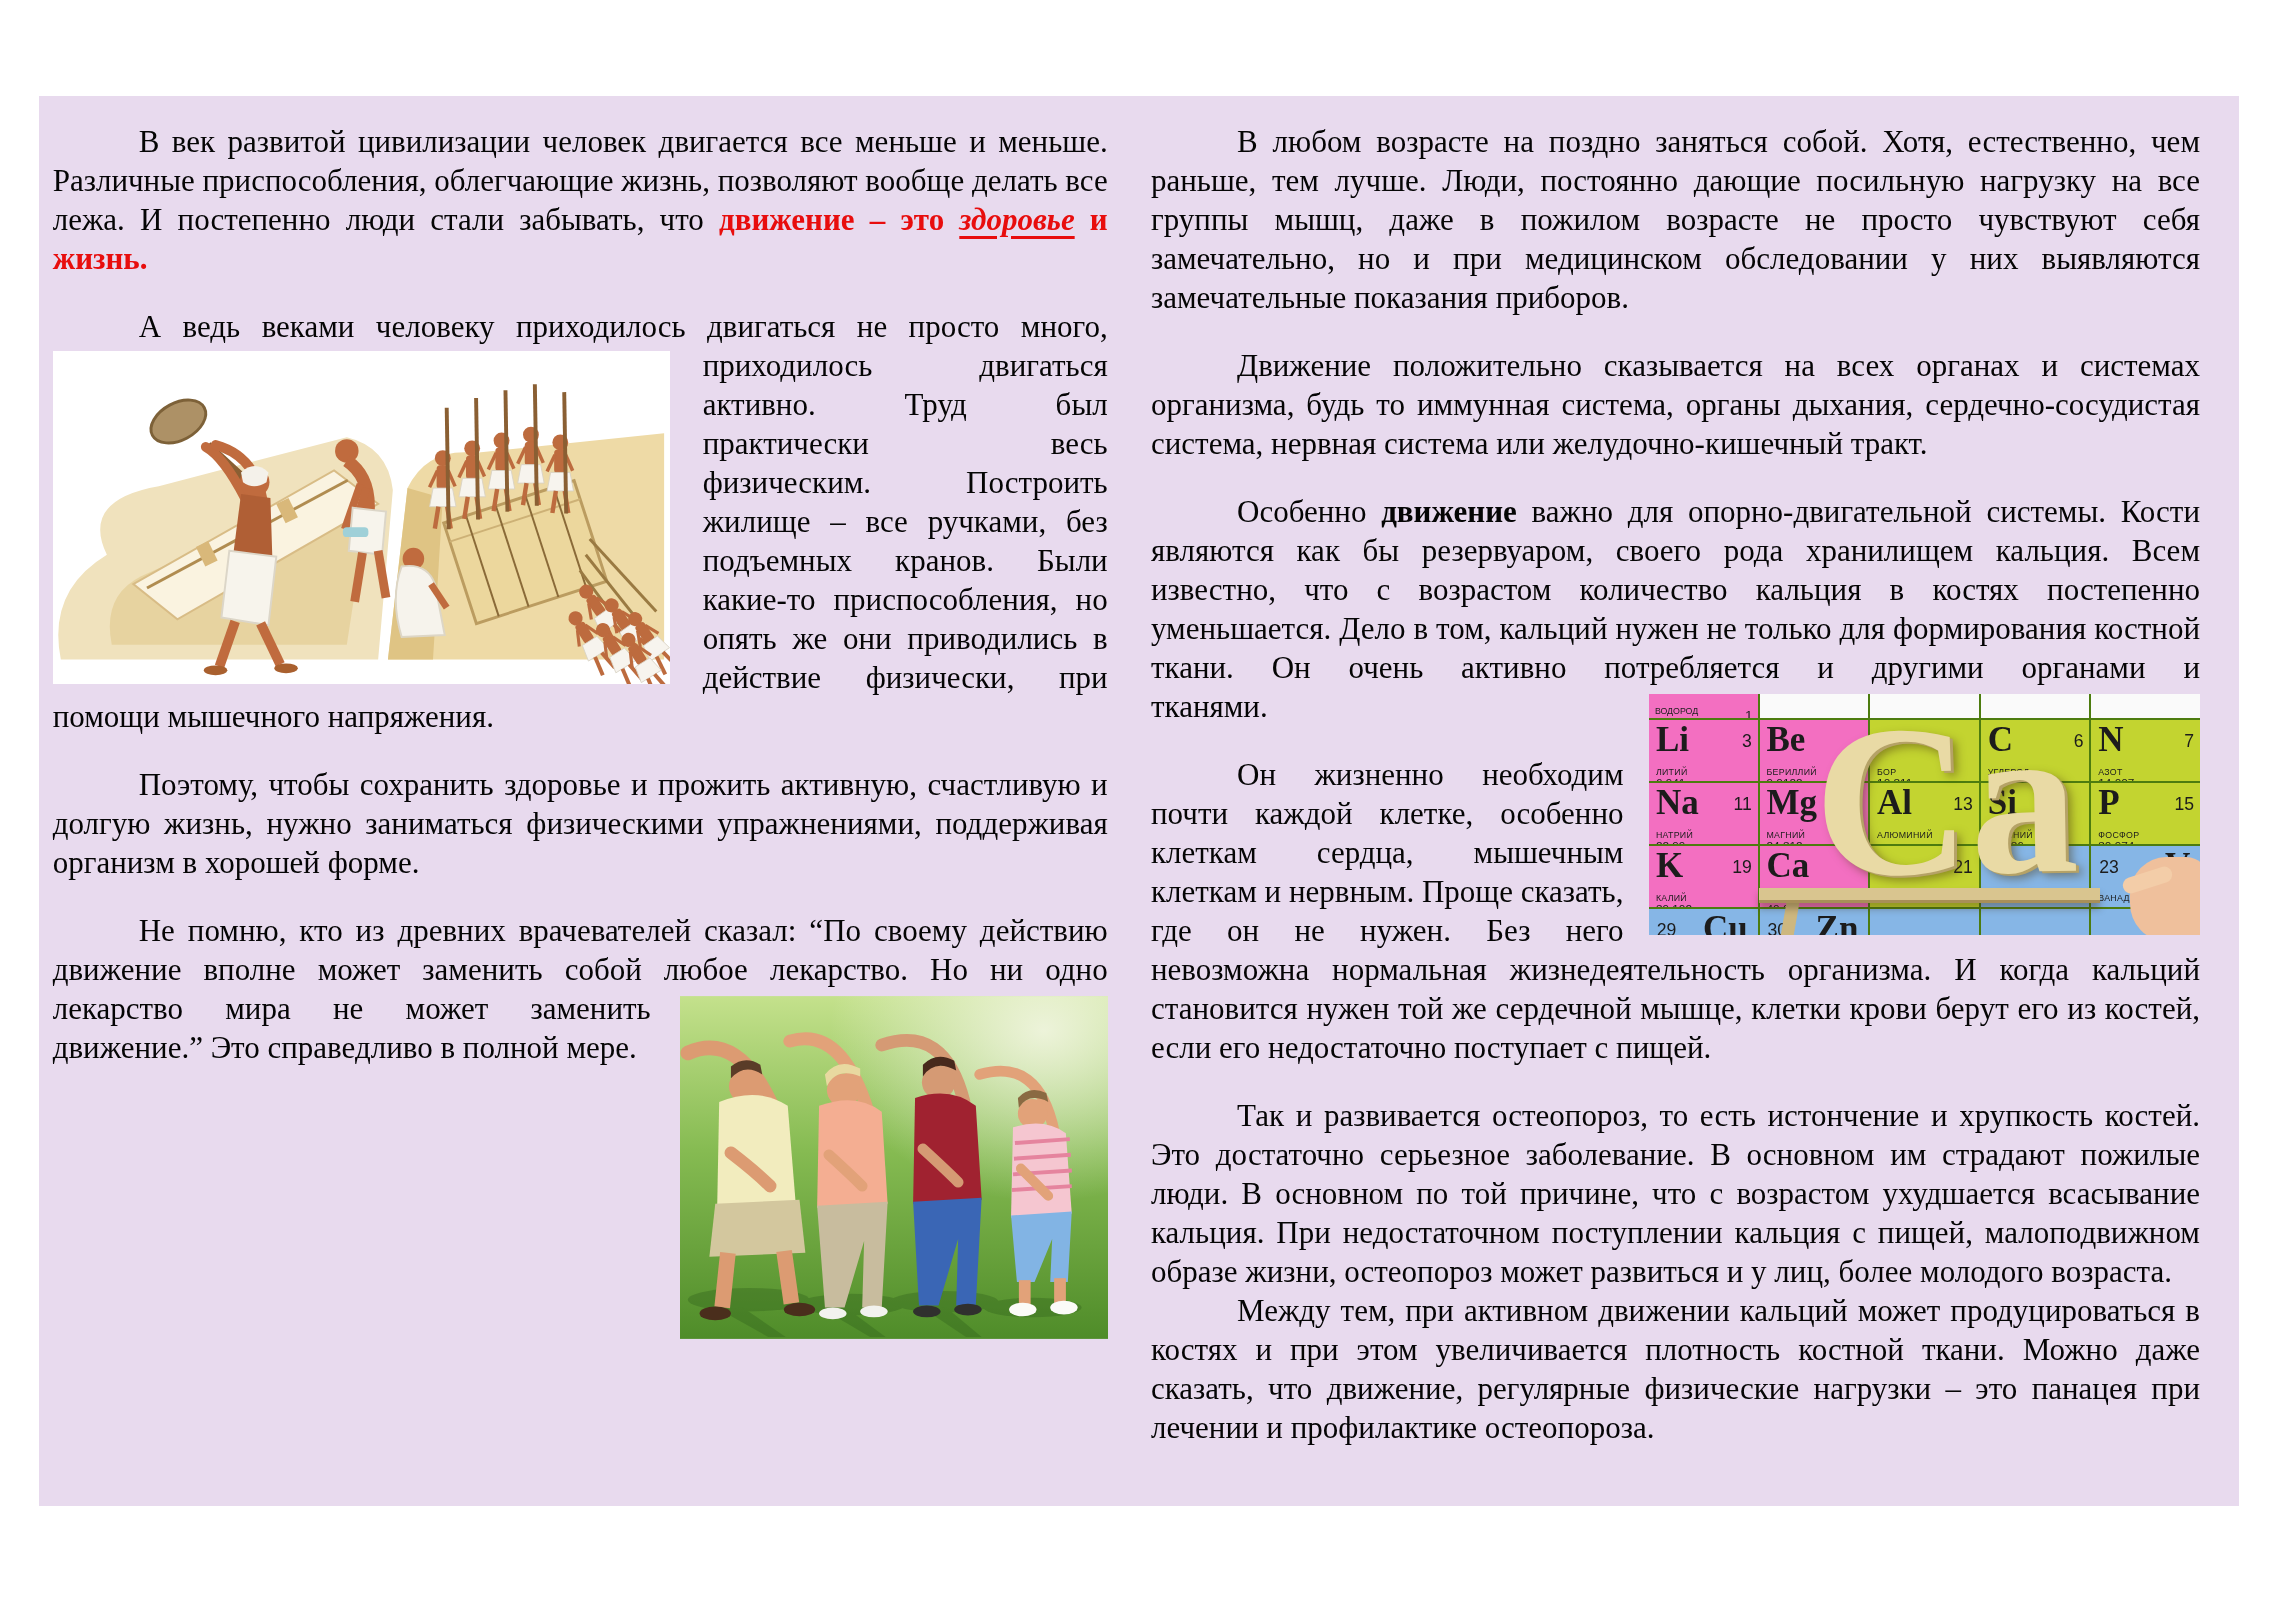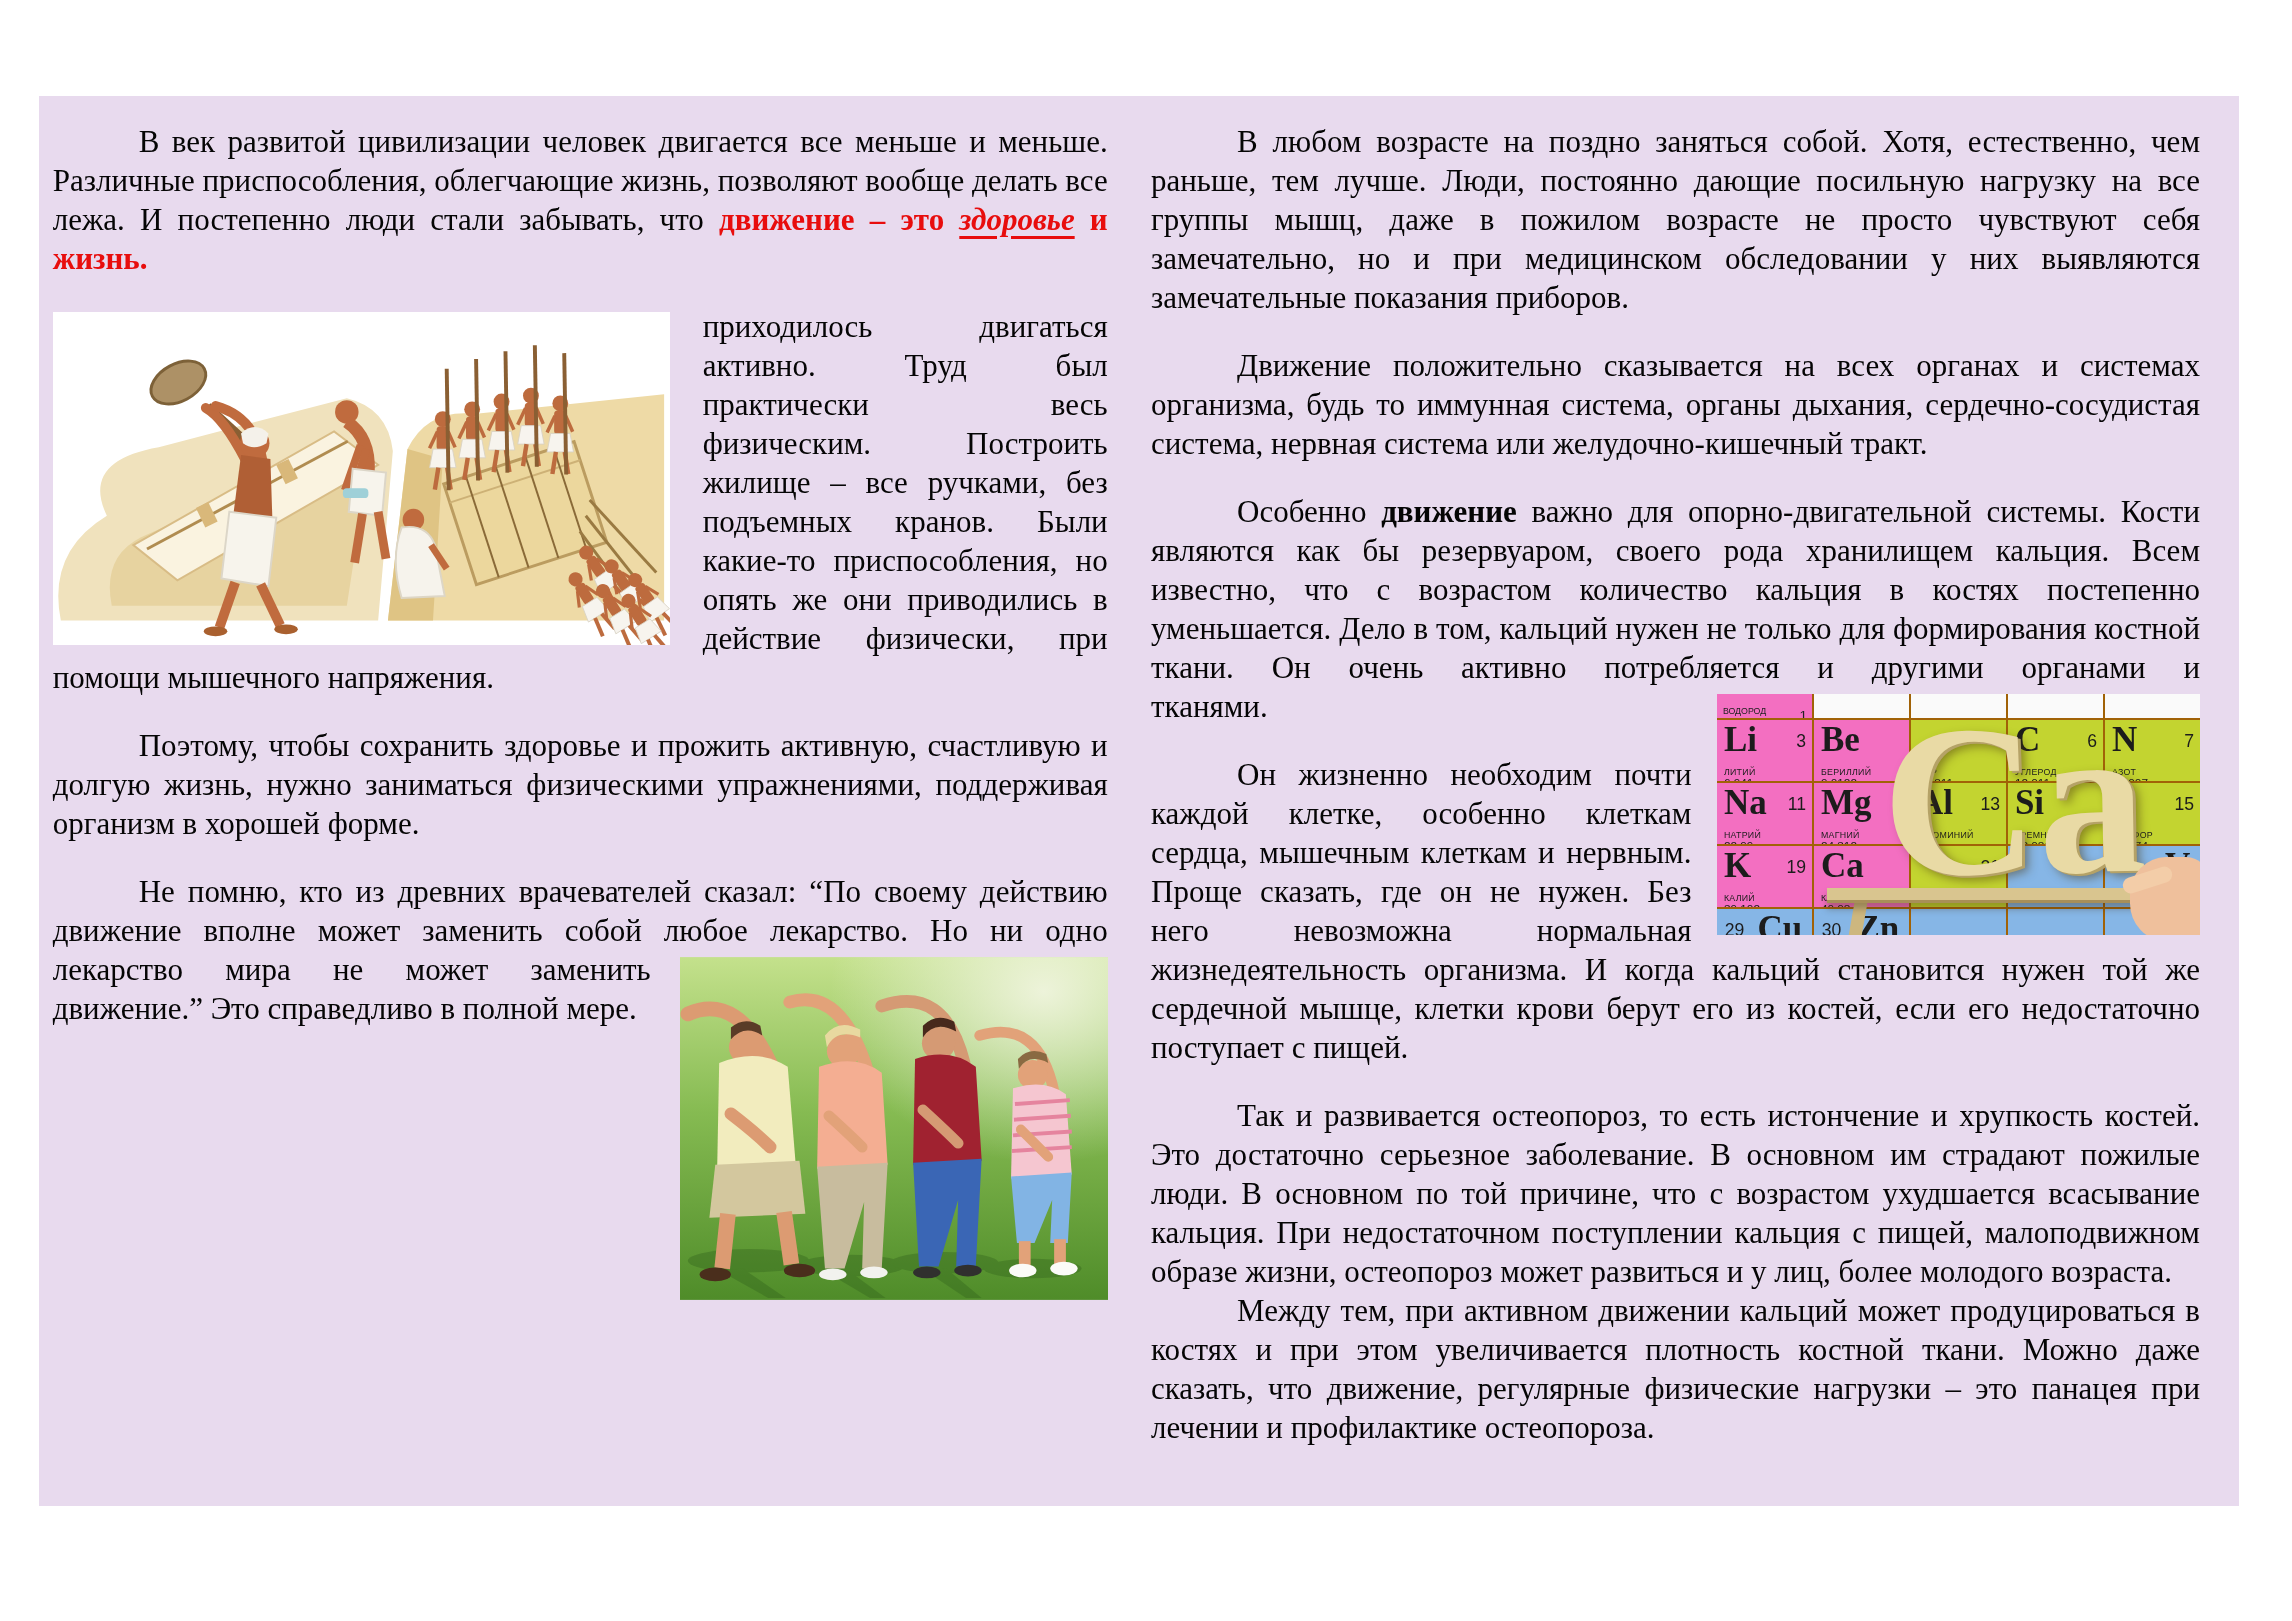--- a/index.html
+++ b/index.html
@@ -31,22 +31,22 @@
     float:left;width:617px;height:333px;margin:5.9px 33px 5.9px 0;
     background:#ffffff;
   }
   .img-exercise{
     float:right;width:428px;height:343px;margin:7.8px 0 5.9px 29px;
   }
   .img-egypt svg,.img-exercise svg{display:block;width:100%;height:100%;}
 
   
   .img-ca{
-    float:right;width:483px;height:241px;margin:7.8px 0 9.8px 25.5px;
-    position:relative;overflow:hidden;background:#a16207;
+    float:right;width:551px;height:241px;margin:7.8px 0 9.8px 25.5px;
+    position:relative;overflow:hidden;background:#4d7c0f;
     font-family:"Liberation Sans","DejaVu Sans",sans-serif;
   }
   .pt-sliver{display:grid;grid-template-columns:repeat(5,1fr);gap:2px;height:23.5px;margin-bottom:2px;}
   .pt-sliver .slc{background:#fafafa;position:relative;overflow:hidden;}
   .pt-sliver .slc.pink{background:#f36fc1;}
   .pt-sliver .h-name{position:absolute;left:5.9px;top:-2px;font-size:8.8px;color:#222;}
   .pt-sliver .h-mass{position:absolute;left:5.9px;top:8.8px;font-size:11.8px;color:#222;}
   .pt-sliver .h-num{position:absolute;right:4.9px;top:2px;font-size:13.7px;color:#222;}
   .pt-grid{display:grid;grid-template-columns:repeat(5,1fr);grid-template-rows:61px 61px 61px 33px;gap:2px;}
   .ptc{position:relative;overflow:hidden;background:#fafafa;color:#1c1c1c;}
@@ -84,20 +84,21 @@
 </style>
 </head>
 <body>
 
 <div class="panel">
 
   <div class="col col-left">
 
     <p class="para"><span>В век развитой цивилизации человек двигается все меньше и меньше. Различные приспособления, облегчающие жизнь, позволяют вообще делать все лежа. И постепенно люди стали забывать, что </span><span class="red"><span>движение – это </span><span class="red-u">здоровье</span><span> и жизнь.</span></span></p>
 
+    <p class="para jlast">А ведь веками человеку приходилось двигаться не просто много,</p>
     <div class="cont-block">
       <div class="img-egypt">
         <svg viewBox="0 0 630 340" xmlns="http://www.w3.org/2000/svg">
           <defs>
             <g id="wk">
               <circle cx="0" cy="-34" r="9" fill="#bd6b3e"></circle>
               <rect x="-7" y="-26" width="14" height="27" rx="4" fill="#bd6b3e"></rect>
               <path d="M-11,0 h22 l4,21 h-30 z" fill="#f7f4ee" stroke="#d8d2c4" stroke-width="1"></path>
               <line x1="-5" y1="21" x2="-9" y2="46" stroke="#bd6b3e" stroke-width="5"></line>
               <line x1="5" y1="21" x2="9" y2="46" stroke="#bd6b3e" stroke-width="5"></line>

